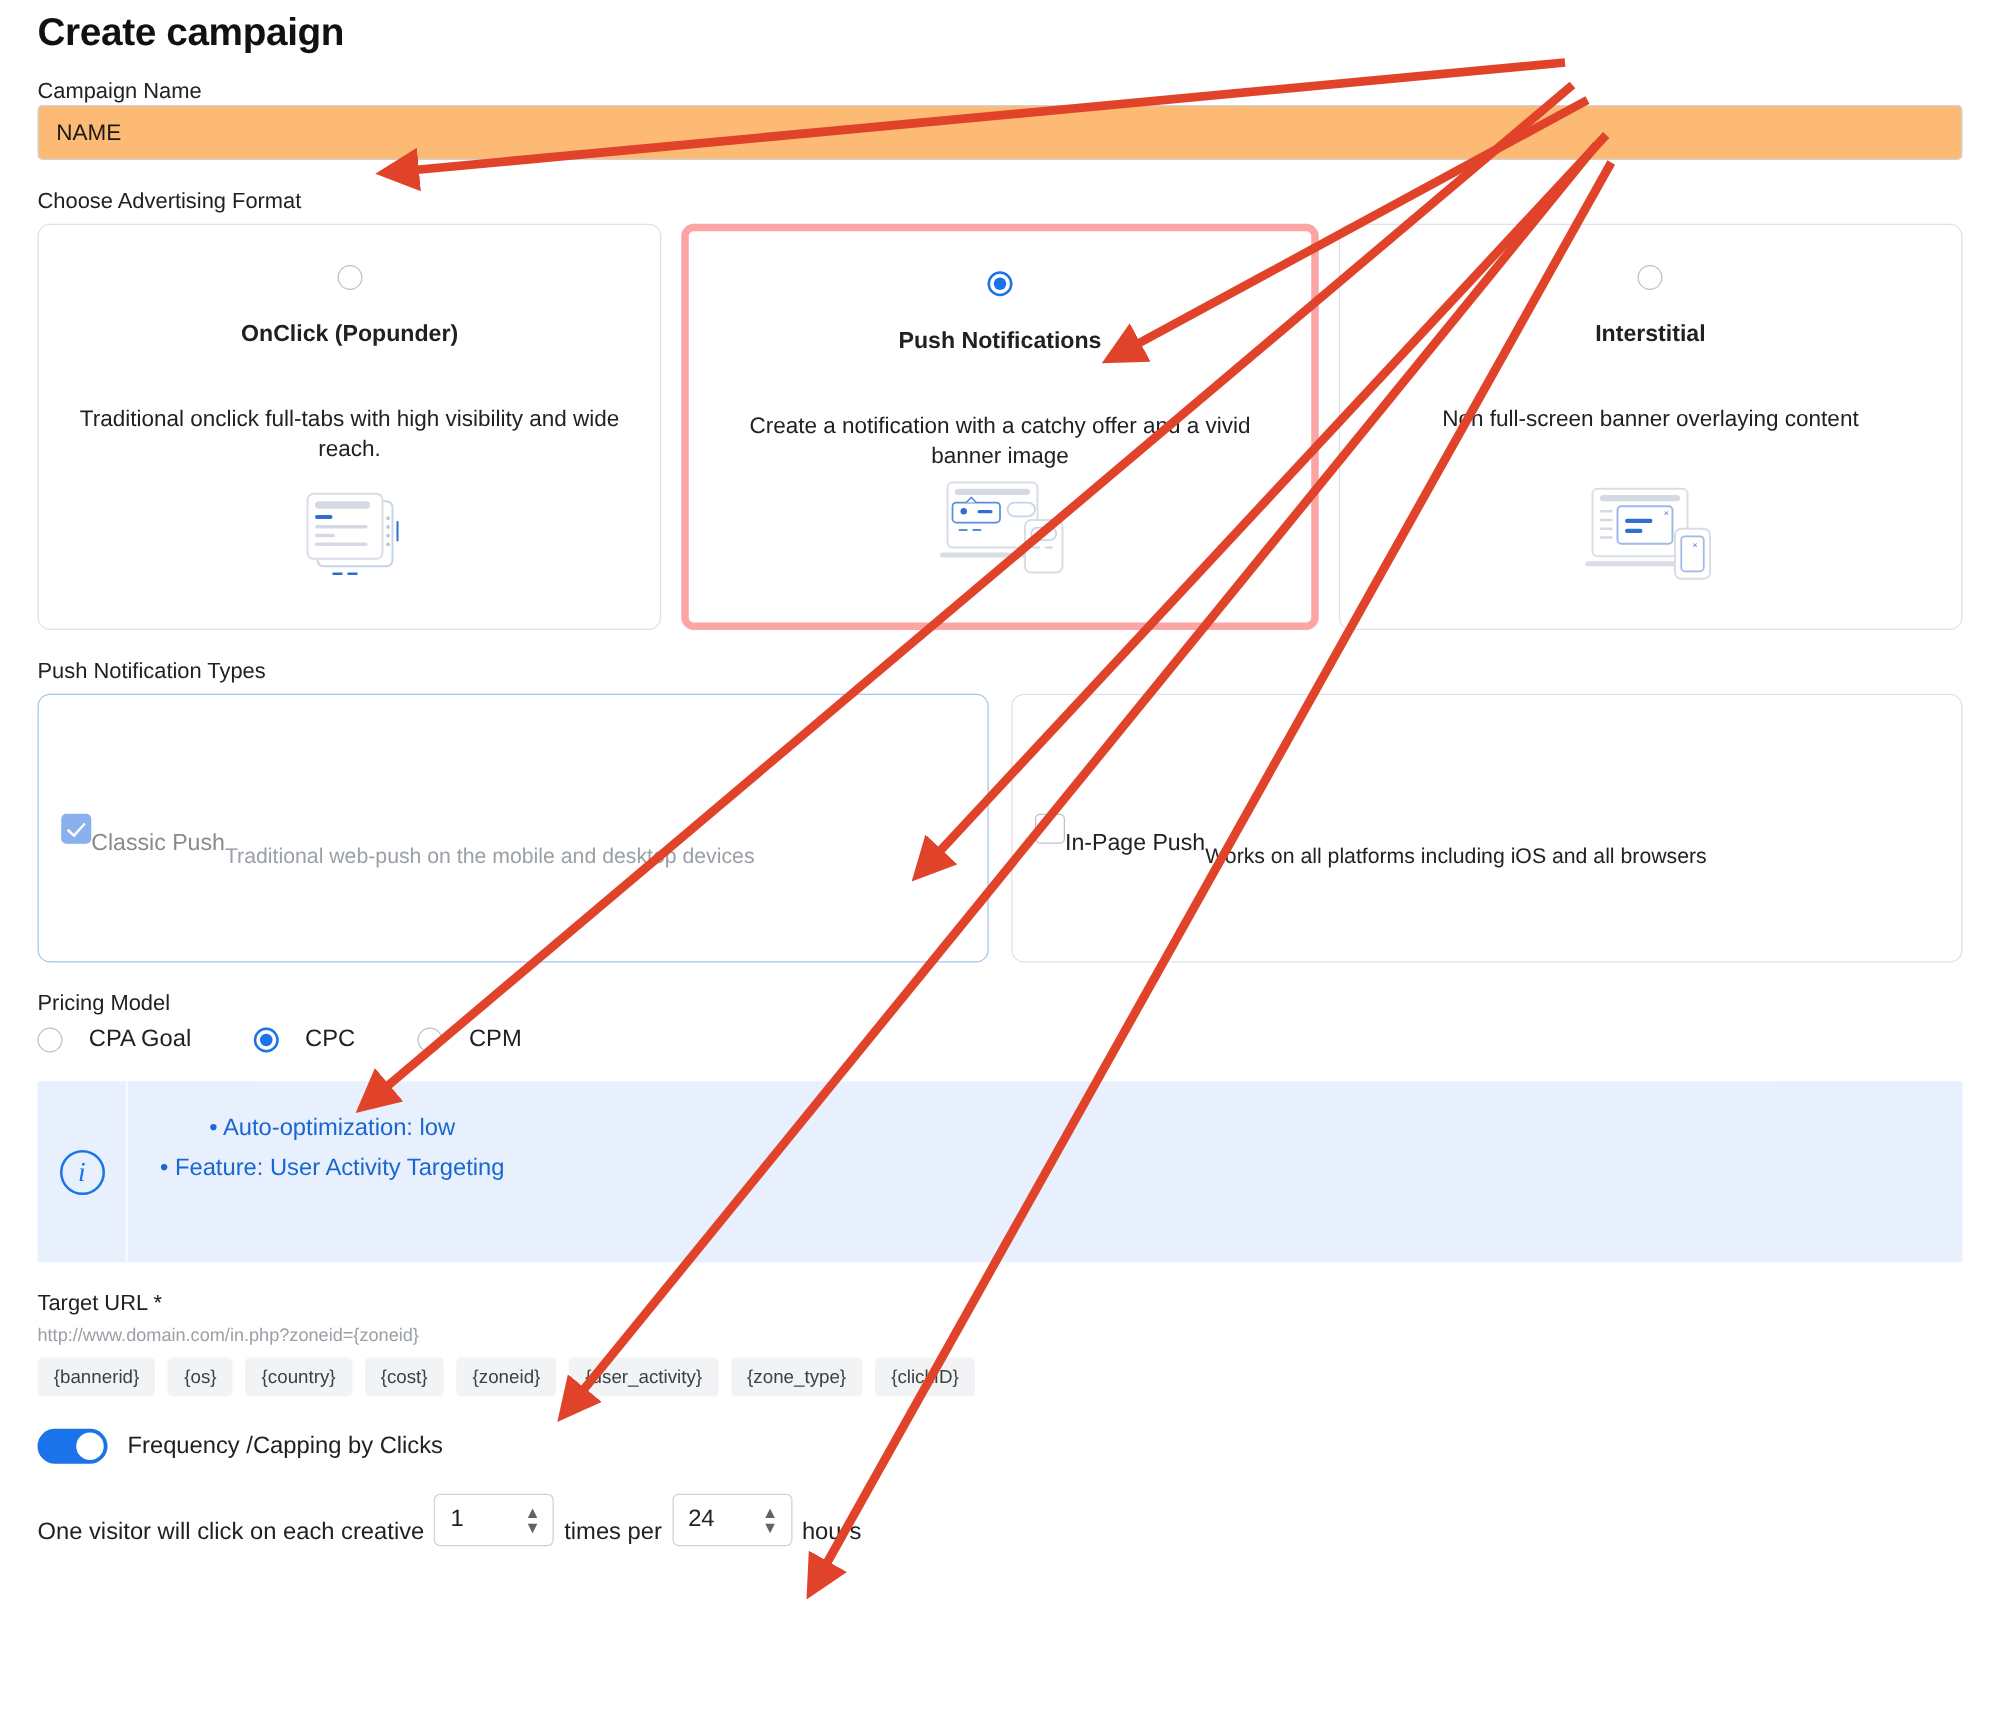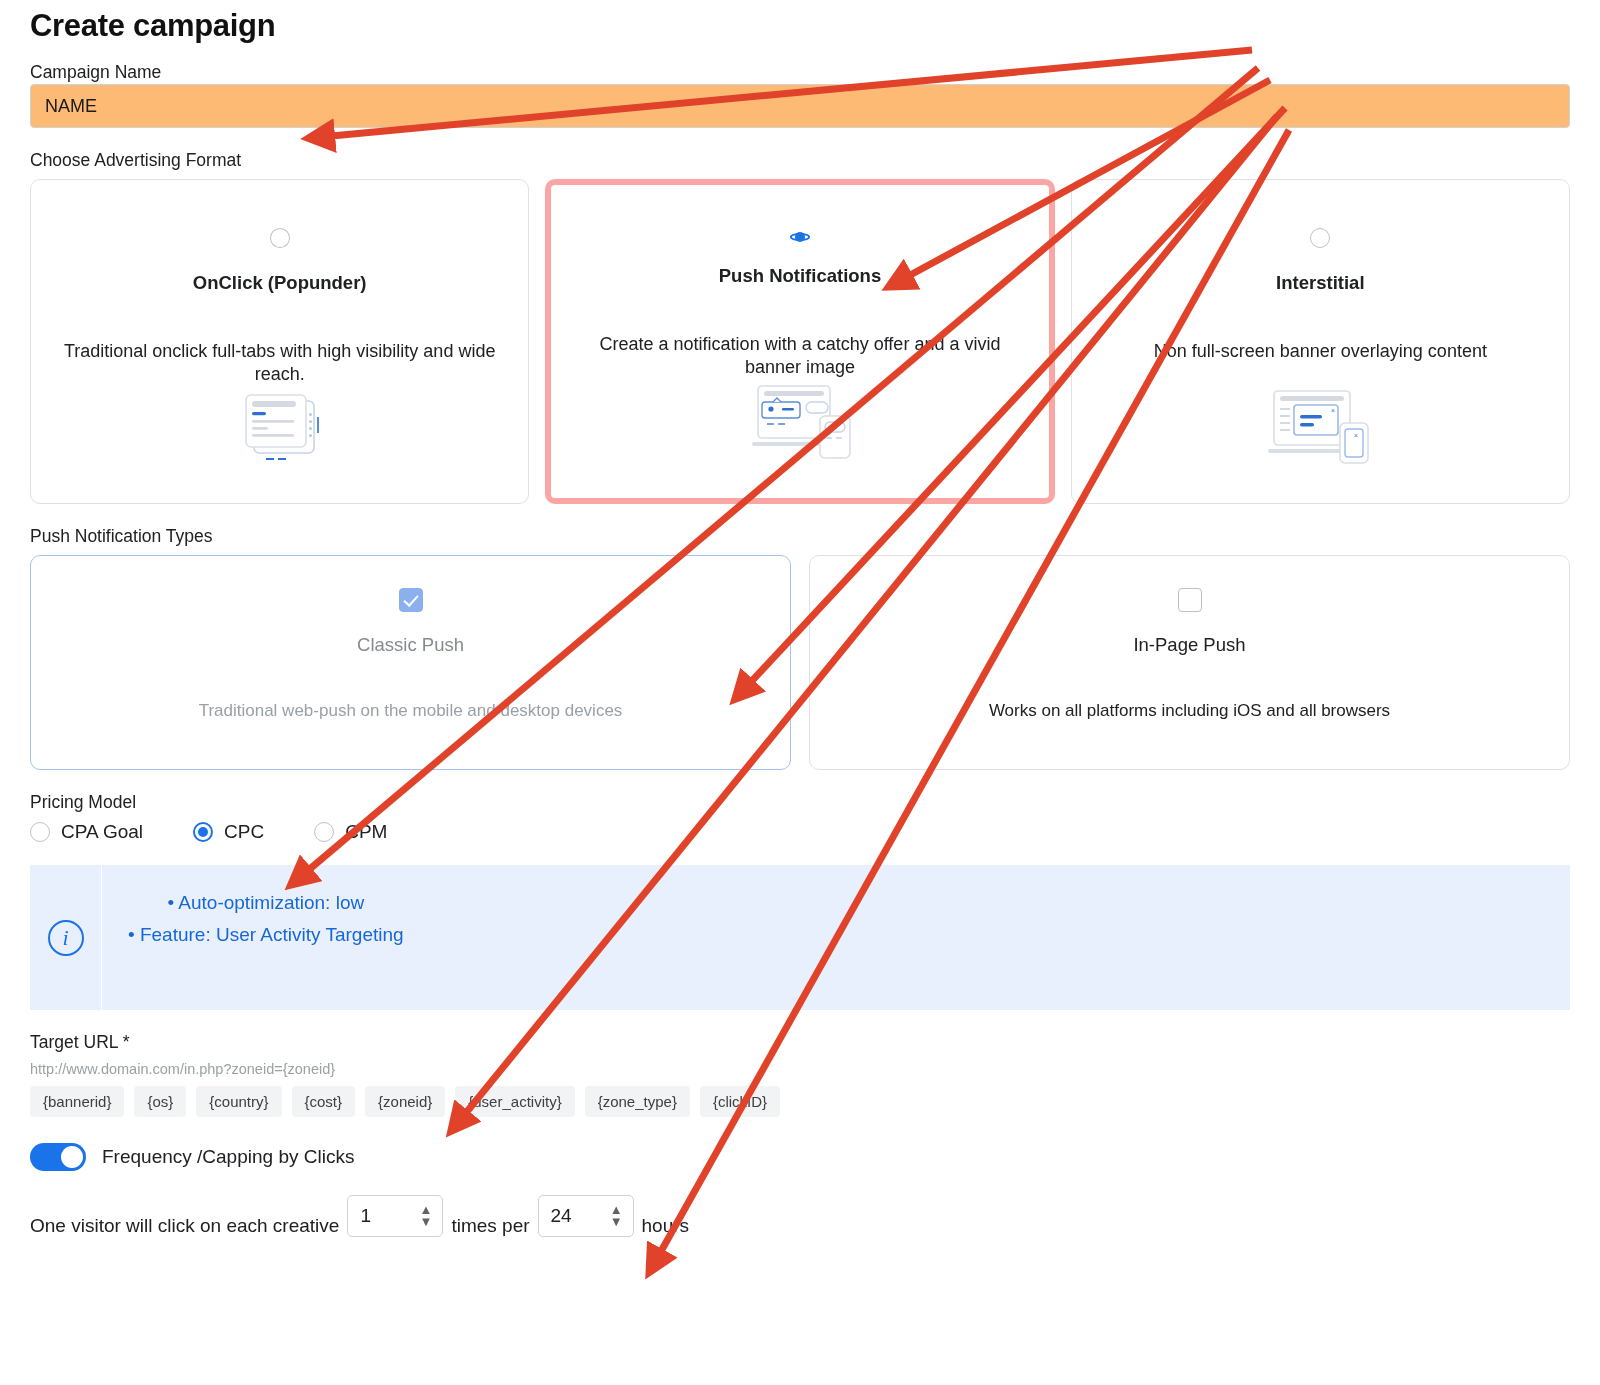--- a/index.html
+++ b/index.html
@@ -48,21 +48,21 @@
   }
 
   
   .format-row { display:flex; gap:16px; }
   .format-card {
     flex:1;
     height:325px;
     border:1px solid #dfe1e5;
     border-radius:10px;
     background:#fff;
-    padding:48px 18px 16px 18px;
+    padding:32px 18px 16px 18px;
     display:flex;
     flex-direction:column;
     align-items:center;
     position:relative;
   }
   .format-card.selected {
     border:6px solid #fca5a5;
   }
   .radio-dot {
     width:20px; height:20px;
@@ -104,21 +104,21 @@
   
   .push-row { display:flex; gap:18px; }
   .push-card {
     flex:1;
     height:215px;
     border:1px solid #dfe1e5;
     border-radius:10px;
     background:#fff;
     padding:32px 18px;
     display:flex;
-    flex-direction:column;
+    flex-direction:row;
     align-items:center;
   }
   .push-card.chosen { border:1px solid #a6c3ee; }
   .checkbox {
     width:24px; height:24px;
     border-radius:4px;
     border:1.6px solid #bdc1c6;
     background:#fff;
   }
   .checkbox.checked {
@@ -135,21 +135,21 @@
     border-width:0 2px 2px 0;
     transform:rotate(42deg);
   }
   .push-title { margin-top:22px; font-size:18.5px; color:#202124; }
   .push-title.muted { color:#878b90; }
   .push-desc { margin-top:45px; font-size:17px; color:#202124; text-align:center; }
   .push-desc.muted { color:#9aa0a6; }
 
   
   .radio-row { display:flex; align-items:center; gap:0; margin-top:4px; }
-  .radio-item { display:flex; align-items:center; gap:11px; margin-right:50px; cursor:pointer; }
+  .radio-item { display:flex; align-items:center; gap:21px; margin-right:50px; cursor:pointer; }
   .radio-item .lbl { font-size:19px; color:#202124; }
 
   .info-box {
     margin-top:22px;
     background:#e8f0fe;
     display:flex;
     align-items:stretch;
     min-height:145px;
     border-radius:1px;
   }

